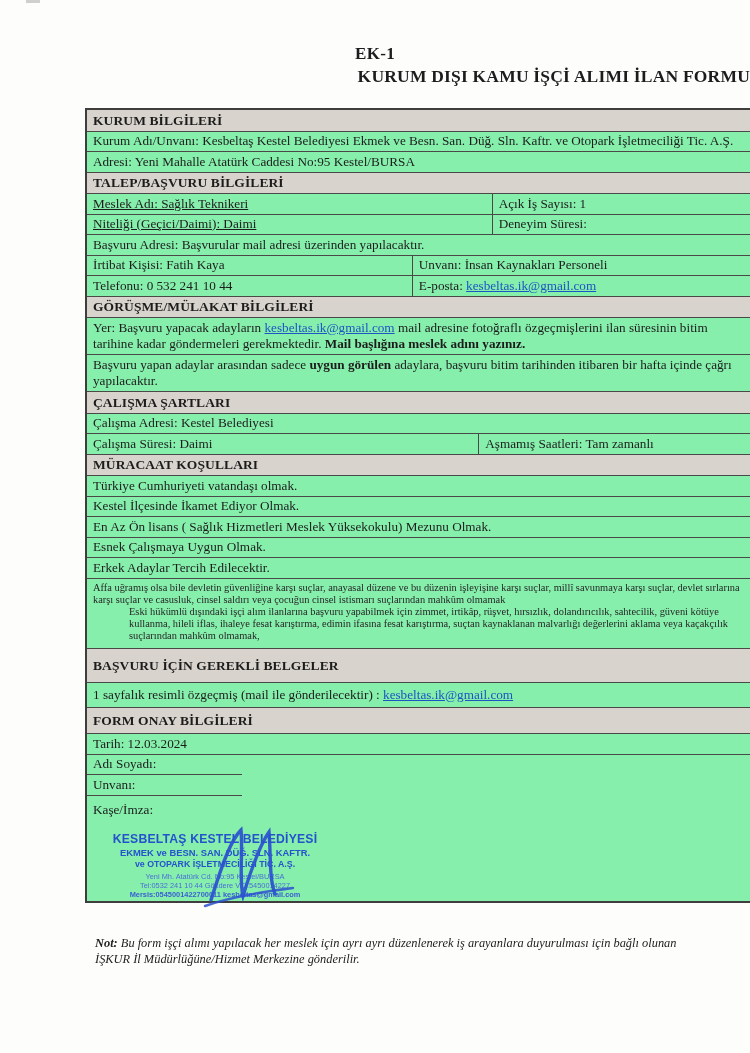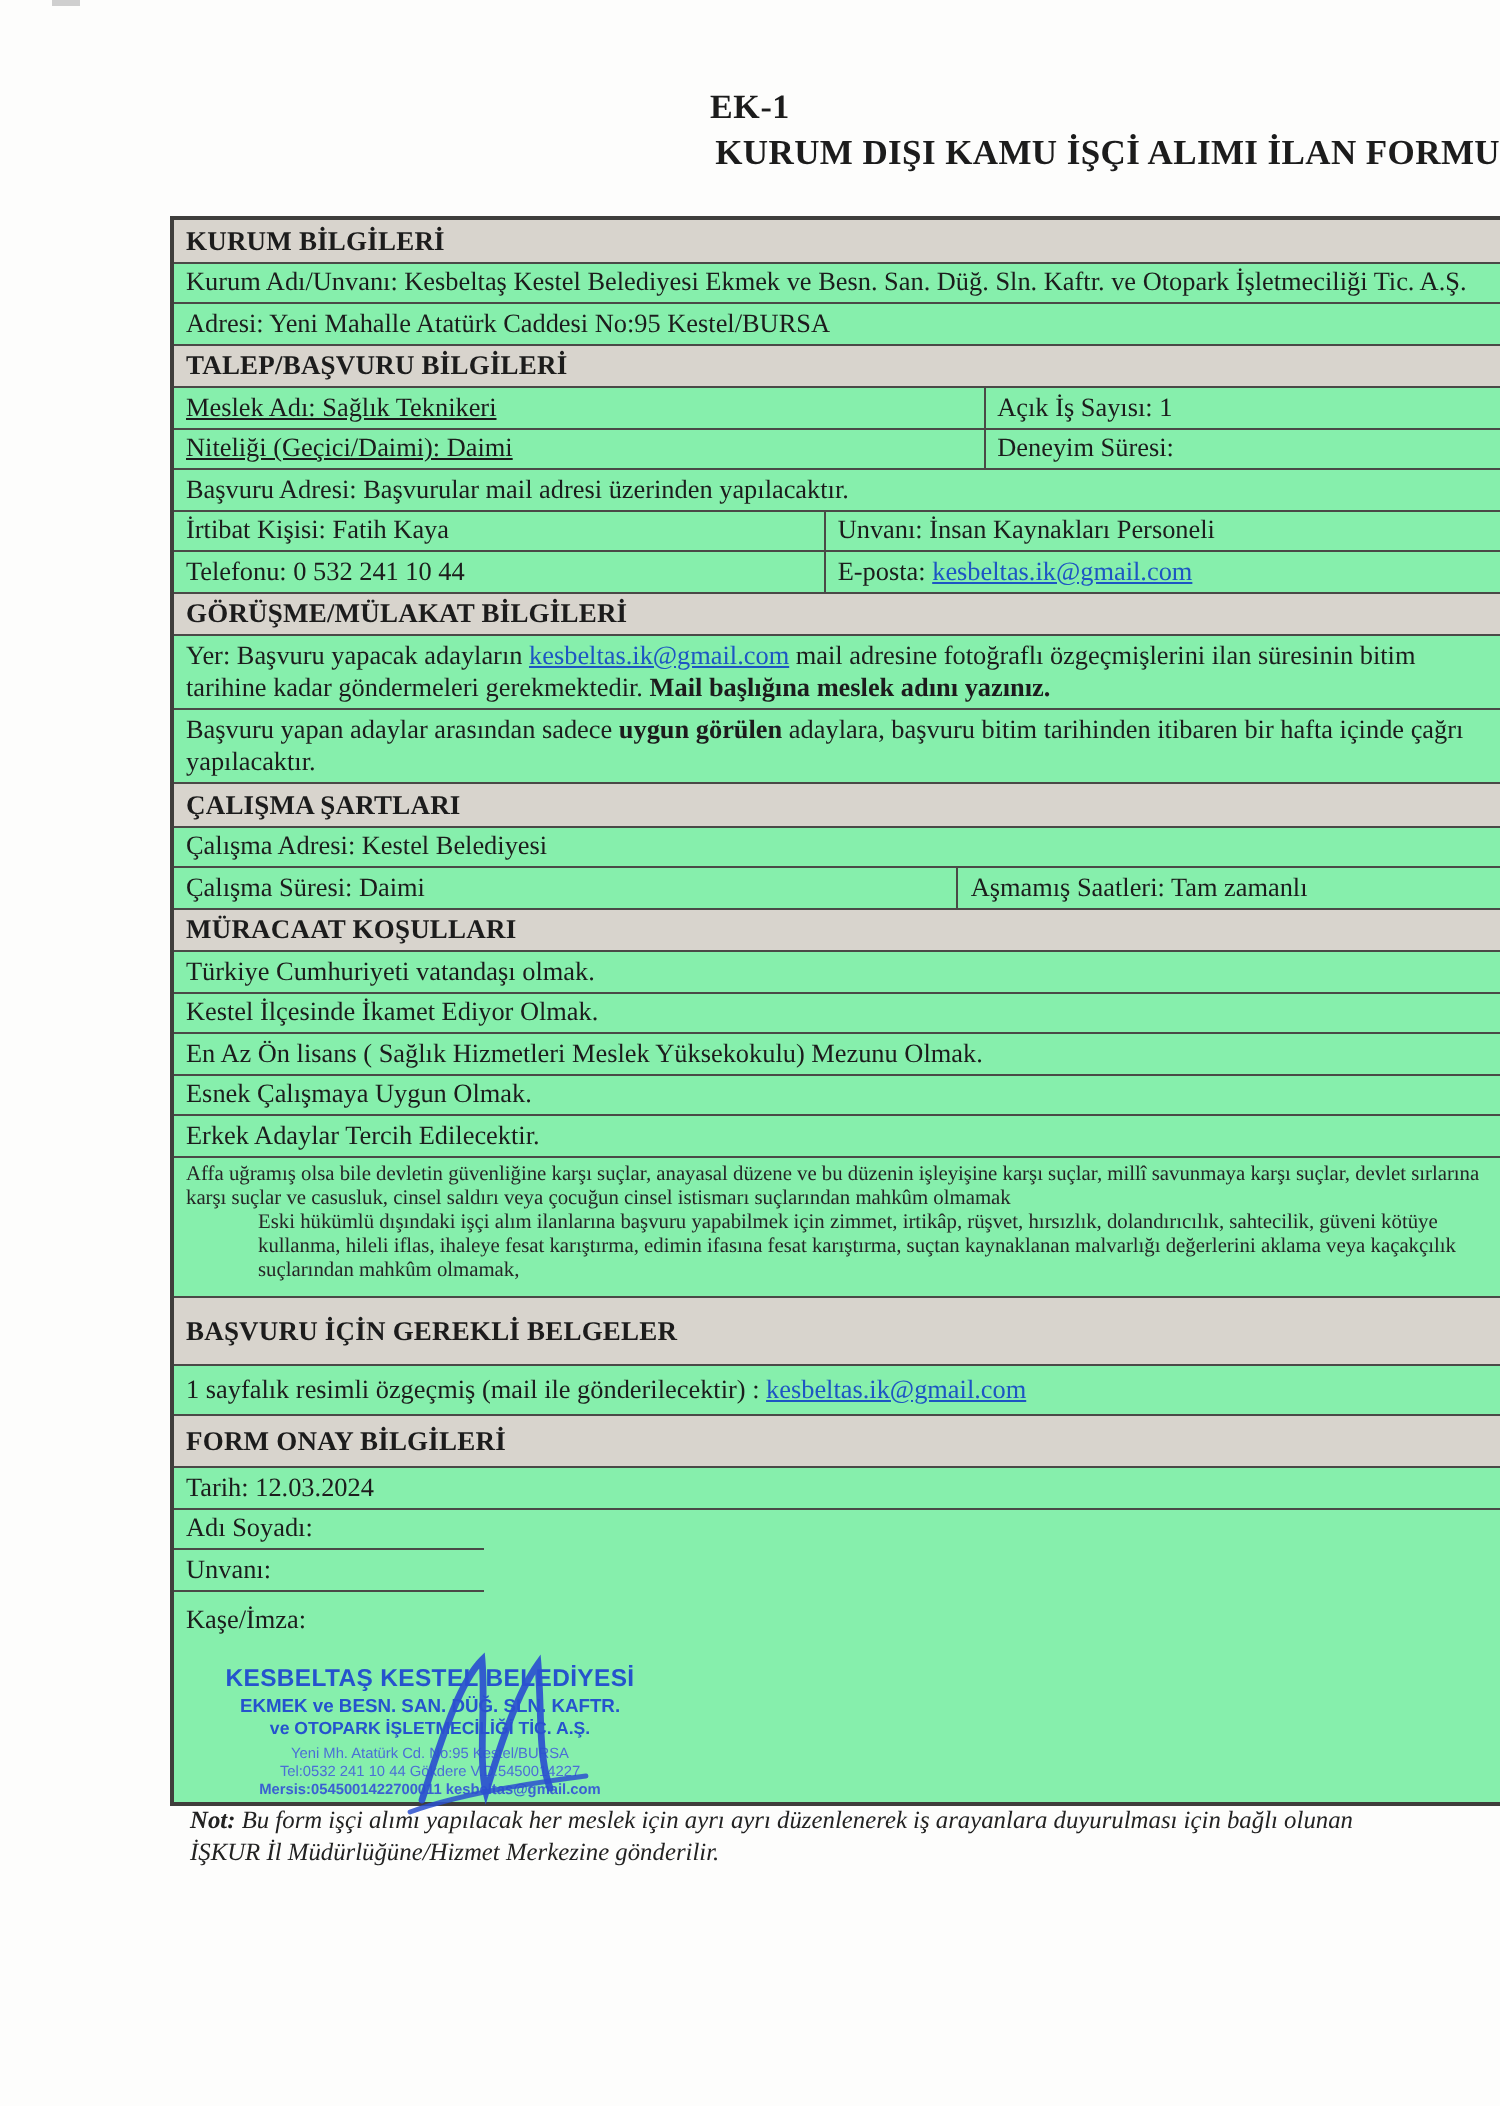--- a/index.html
+++ b/index.html
@@ -46,21 +46,21 @@
   .stamp { width:248px; text-align:center; font-family:"Liberation Sans", sans-serif; color:#2553cd; }
   .stamp .s1 { font-size:12.2px; font-weight:bold; letter-spacing:0.2px; }
   .stamp .s2 { font-size:9.4px;  font-weight:bold; margin-top:1px; }
   .stamp .s3 { font-size:8.8px;  font-weight:bold; margin-top:1px; }
   .stamp .s4 { font-size:7.4px; margin-top:3px; color:#4b6ed6; }
   .stamp .s5 { font-size:7.4px; color:#4b6ed6; }
   .stamp .s6 { font-size:7.4px; font-weight:bold; color:#3b60d2; }
   .signature { position:absolute; left:110px; top:-8px; pointer-events:none; }
 
   .note {
-    position:absolute; left:95px; top:903px; width:595px;
+    position:absolute; left:95px; top:936px; width:595px;
     font-size:12.4px; line-height:15.5px; font-style:italic; color:#222;
   }
   .note .note-bold { font-weight:bold; }
   .scan-speck { position:absolute; top:0; left:26px; width:14px; height:3px; background:#cfcfcf; }
 </style>
 </head>
 <body>
 
 <div class="page">
   <div class="scan-speck"></div>

